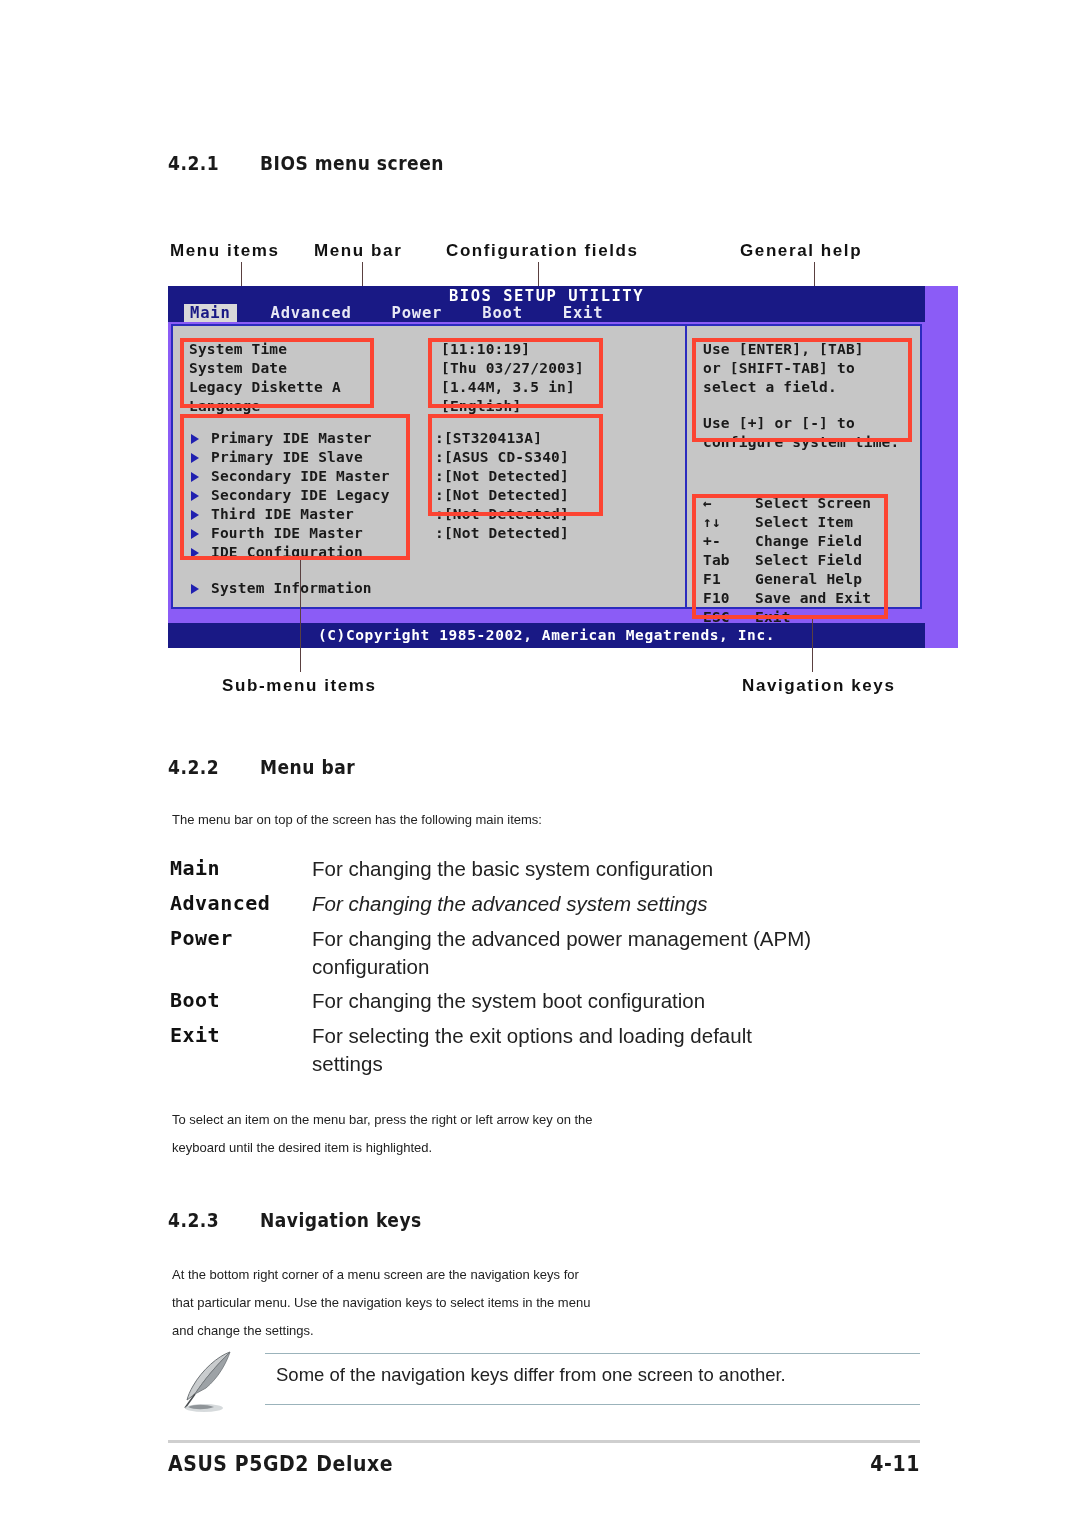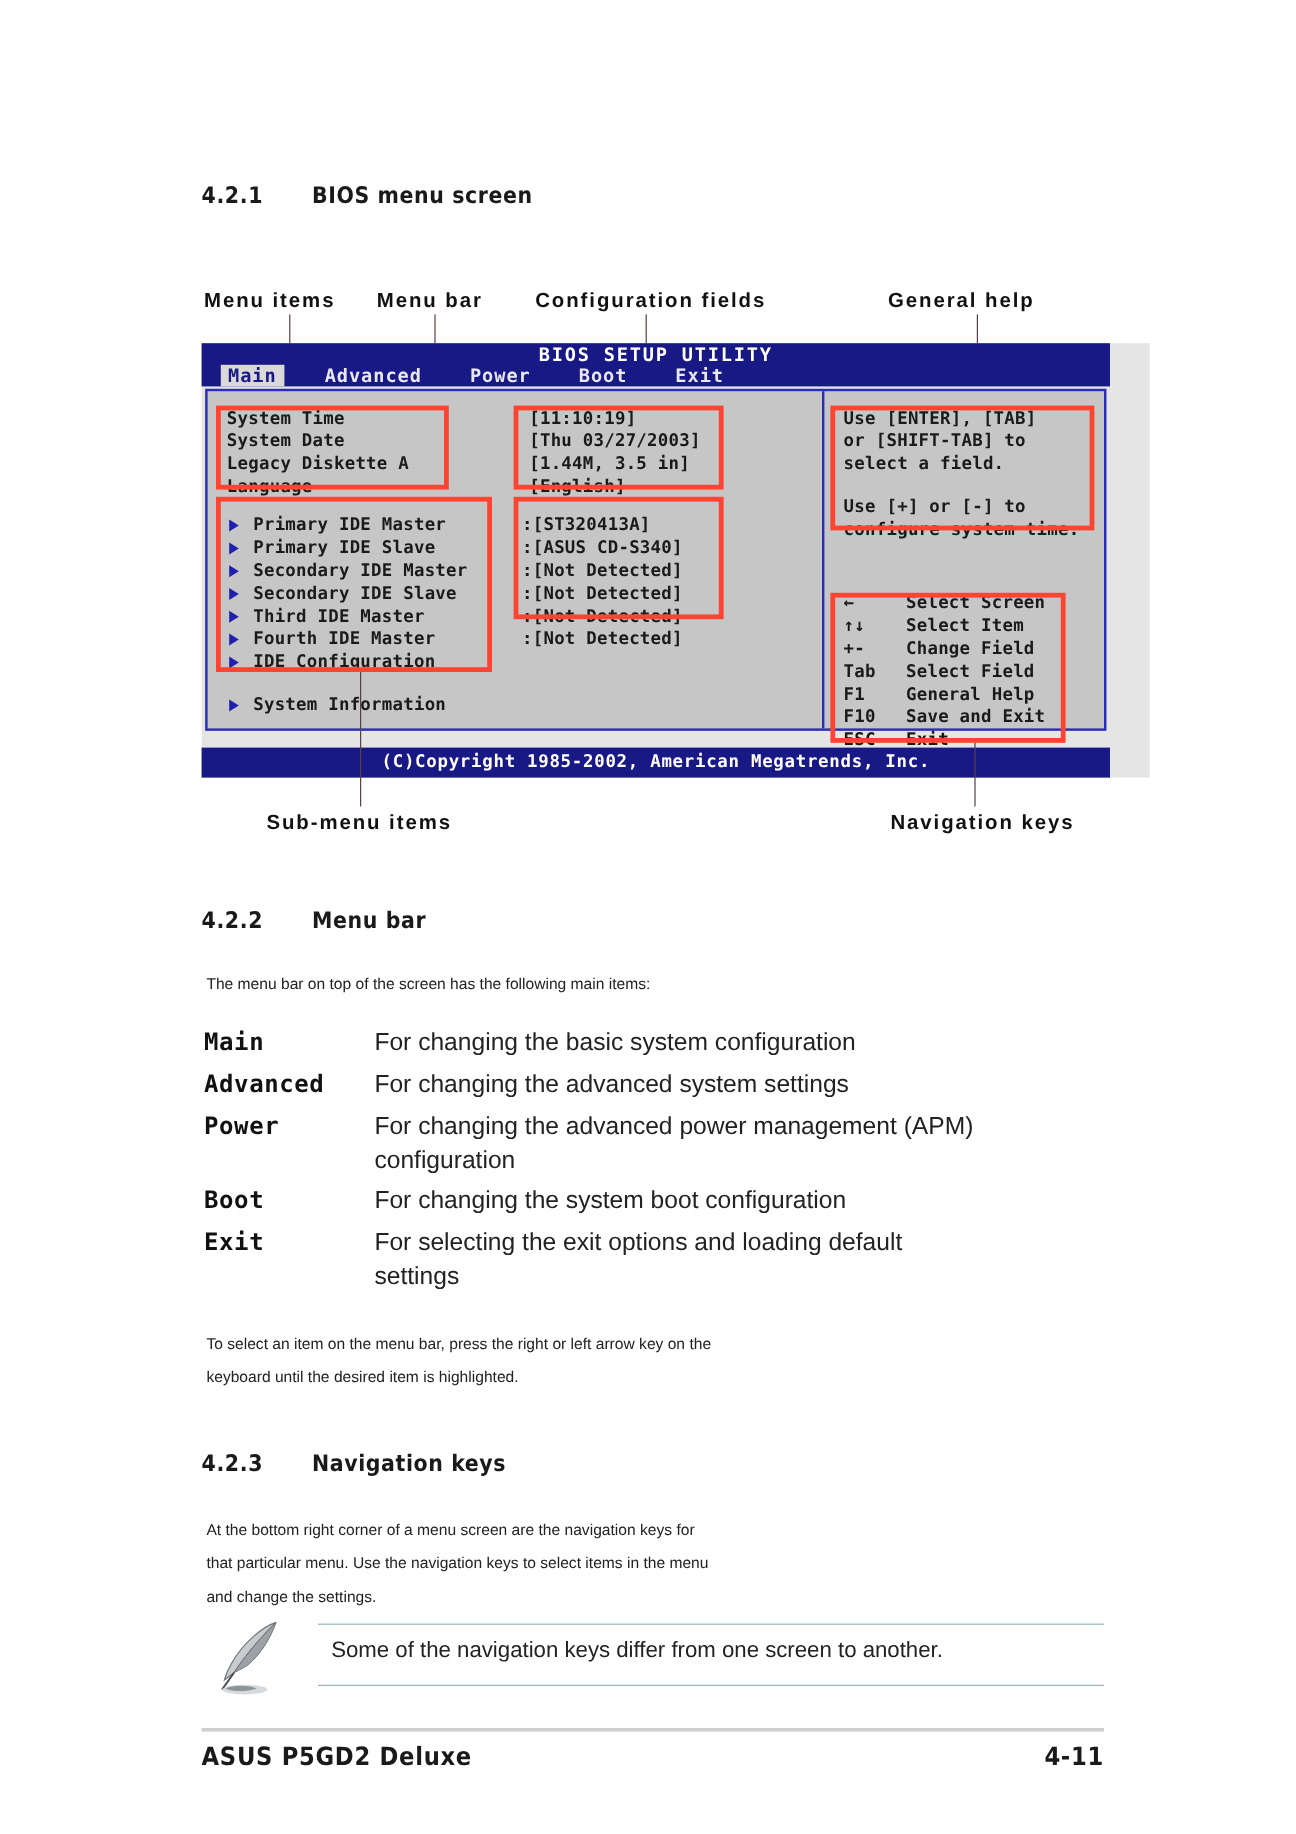--- a/index.html
+++ b/index.html
@@ -58,21 +58,21 @@
     background: #5a4040;
   }
 
   
   .bios {
     position: absolute;
     left: 168px;
     top: 286px;
     width: 790px;
     height: 362px;
-    background: #e5e5e5;
+    background: #8b5cf6;
     font-family: "DejaVu Sans Mono", "Liberation Mono", monospace;
   }
   .bios-titlebar {
     position: absolute;
     left: 0; top: 0;
     width: 757px;
     height: 36px;
     background: #191985;
   }
   .bios-title {
@@ -276,21 +276,21 @@
       <div class="bios-divider"></div>
 
       <div class="bios-row" style="left:16px; top:14px;">System Time</div>
       <div class="bios-row" style="left:16px; top:33px;">System Date</div>
       <div class="bios-row" style="left:16px; top:52px;">Legacy Diskette A</div>
       <div class="bios-row" style="left:16px; top:71px;">Language</div>
 
       <div class="bios-row" style="left:18px; top:103px;"><span class="arrow-tri"></span><span>Primary IDE Master</span></div>
       <div class="bios-row" style="left:18px; top:122px;"><span class="arrow-tri"></span><span>Primary IDE Slave</span></div>
       <div class="bios-row" style="left:18px; top:141px;"><span class="arrow-tri"></span><span>Secondary IDE Master</span></div>
-      <div class="bios-row" style="left:18px; top:160px;"><span class="arrow-tri"></span><span>Secondary IDE Slave</span></div>
+      <div class="bios-row" style="left:18px; top:160px;"><span class="arrow-tri"></span><span>Secondary IDE Legacy</span></div>
       <div class="bios-row" style="left:18px; top:179px;"><span class="arrow-tri"></span><span>Third IDE Master</span></div>
       <div class="bios-row" style="left:18px; top:198px;"><span class="arrow-tri"></span><span>Fourth IDE Master</span></div>
       <div class="bios-row" style="left:18px; top:217px;"><span class="arrow-tri"></span><span>IDE Configuration</span></div>
       <div class="bios-row" style="left:18px; top:253px;"><span class="arrow-tri"></span><span>System Information</span></div>
 
       <div class="bios-row" style="left:268px; top:14px;">[11:10:19]</div>
       <div class="bios-row" style="left:268px; top:33px;">[Thu 03/27/2003]</div>
       <div class="bios-row" style="left:268px; top:52px;">[1.44M, 3.5 in]</div>
       <div class="bios-row" style="left:268px; top:71px;">[English]</div>
 
@@ -334,21 +334,21 @@
   <div class="sec-head" style="left:168px; top:756px;">
     <span class="num">4.2.2</span><span>Menu bar</span>
   </div>
 
   <div class="body-txt" style="left:172px; top:805px; width:760px;">The menu bar on top of the screen has the following main items:</div>
 
   <div class="term" style="left:170px; top:856px;">Main</div>
   <div class="def" style="left:312px; top:855px;">For changing the basic system configuration</div>
 
   <div class="term" style="left:170px; top:891px;">Advanced</div>
-  <div class="def" style="left:312px; top:890px;">For changing the advanced system settings</div>
+  <div class="def" style="left:312px; top:890px;font-style:italic;">For changing the advanced system settings</div>
 
   <div class="term" style="left:170px; top:926px;">Power</div>
   <div class="def" style="left:312px; top:925px;">For changing the advanced power management (APM)</div>
   <div class="def" style="left:312px; top:953px;">configuration</div>
 
   <div class="term" style="left:170px; top:988px;">Boot</div>
   <div class="def" style="left:312px; top:987px;">For changing the system boot configuration</div>
 
   <div class="term" style="left:170px; top:1023px;">Exit</div>
   <div class="def" style="left:312px; top:1022px;">For selecting the exit options and loading default</div>

